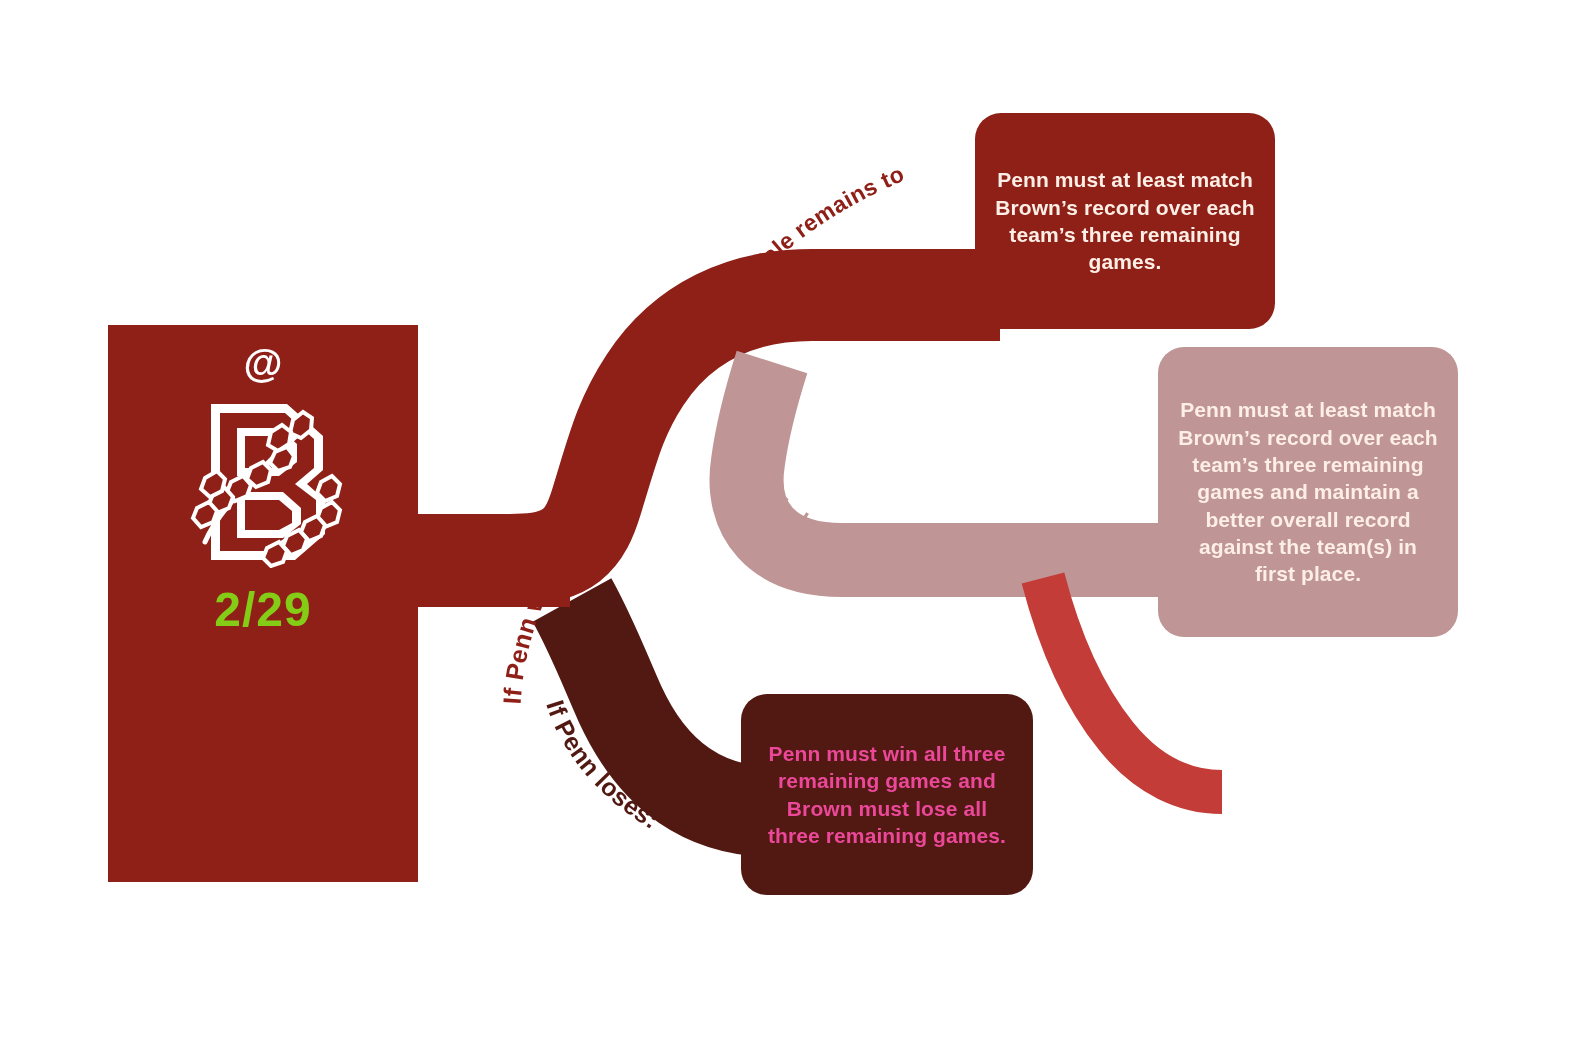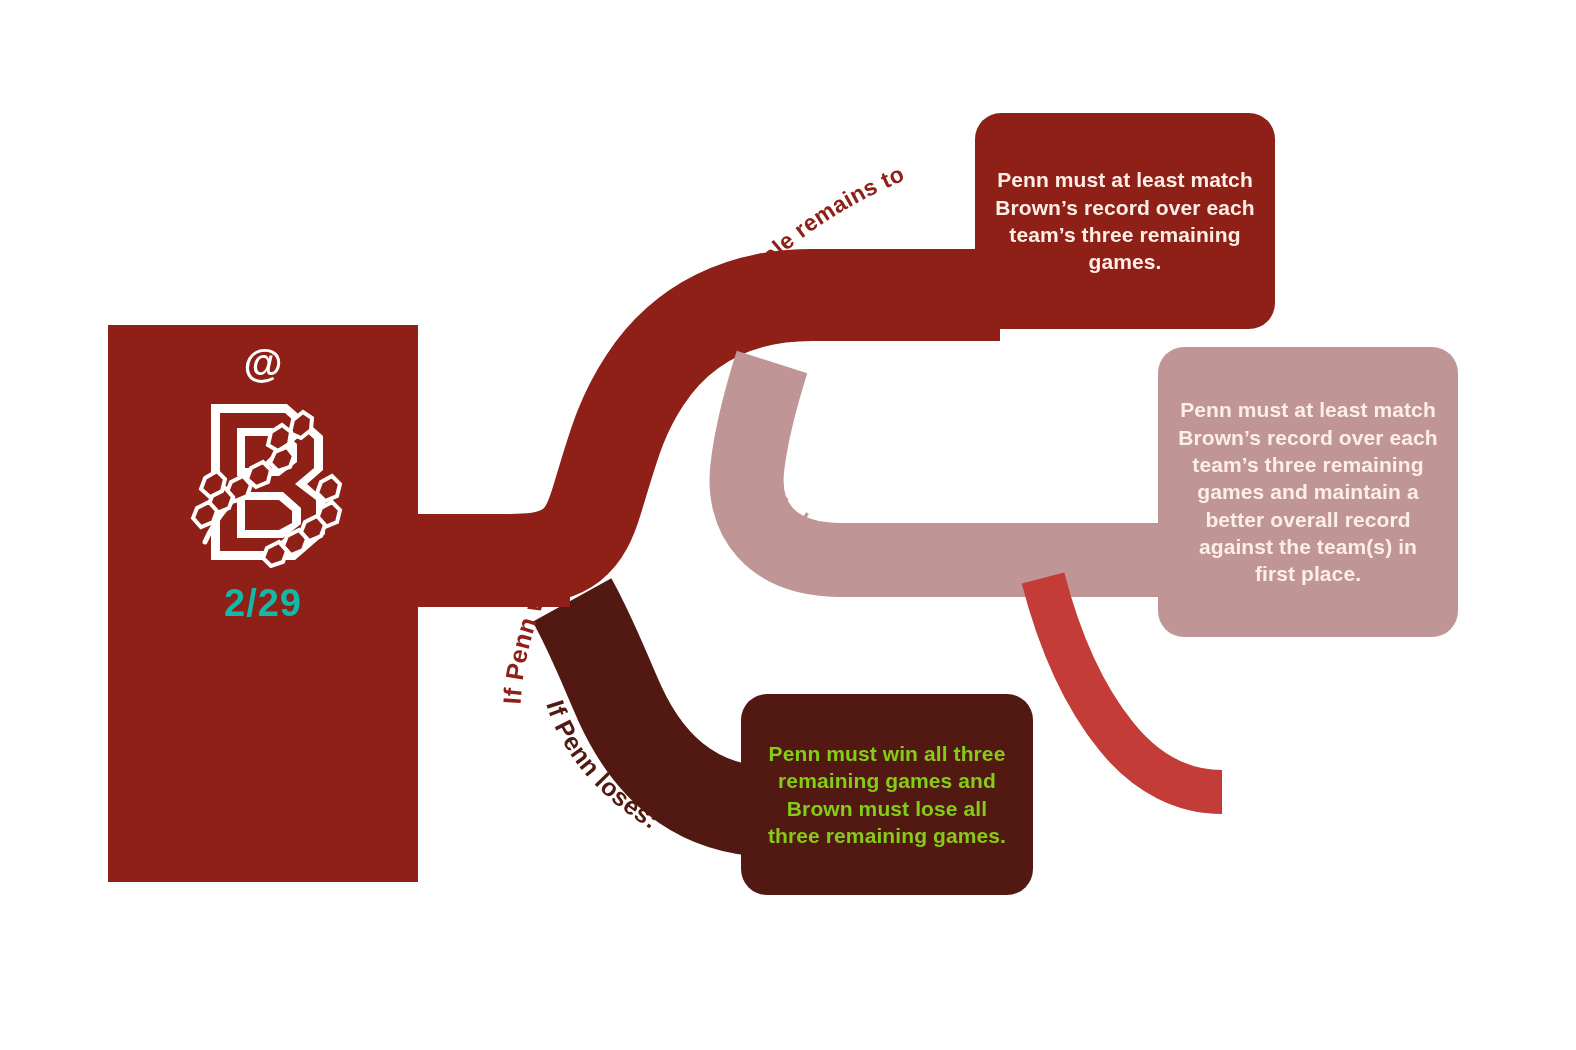--- a/index.html
+++ b/index.html
@@ -19,21 +19,21 @@
     justify-content:flex-start;
   }
   .shield-wrap{margin-top:28px;width:150px;height:175px;}
   .at-sign{
     color:#fff;font-size:40px;font-weight:700;
     margin-top:16px;margin-bottom:4px;letter-spacing:0;
     font-family:"Liberation Sans", sans-serif;
   }
   .b-wrap{width:176px;height:172px;margin-top:6px;}
   .date{
-    color:#14b8a6;font-size:38px;font-weight:700;margin-top:14px;
+    color:#84cc16;font-size:48px;font-weight:700;margin-top:14px;
     letter-spacing:1px;font-family:"Liberation Sans", sans-serif;
   }
 
   
   #flow{position:absolute;left:0;top:0;width:1576px;height:1050px;}
 
   
   .box{
     position:absolute;border-radius:26px;
     display:flex;align-items:center;justify-content:center;
@@ -156,17 +156,17 @@
   <div class="box" id="box-a" style="color: rgb(253, 238, 230);">
     <span class="txt">Penn must at least match Brown’s record over each team’s three remaining games.</span>
   </div>
 
   <div class="box" id="box-b" style="color: rgb(253, 238, 230);">
     <span class="txt">Penn must at least match Brown’s record over each team’s three remaining games and maintain a better overall record against the team(s) in first place.</span>
   </div>
 
 
 
-  <div class="box" id="box-d" style="color: #84cc16;">
+  <div class="box" id="box-d" style="color: #ec4899;">
     <span class="txt">Penn must win all three remaining games and Brown must lose all three remaining games.</span>
   </div>
 
 </div>
 
 </body></html>

